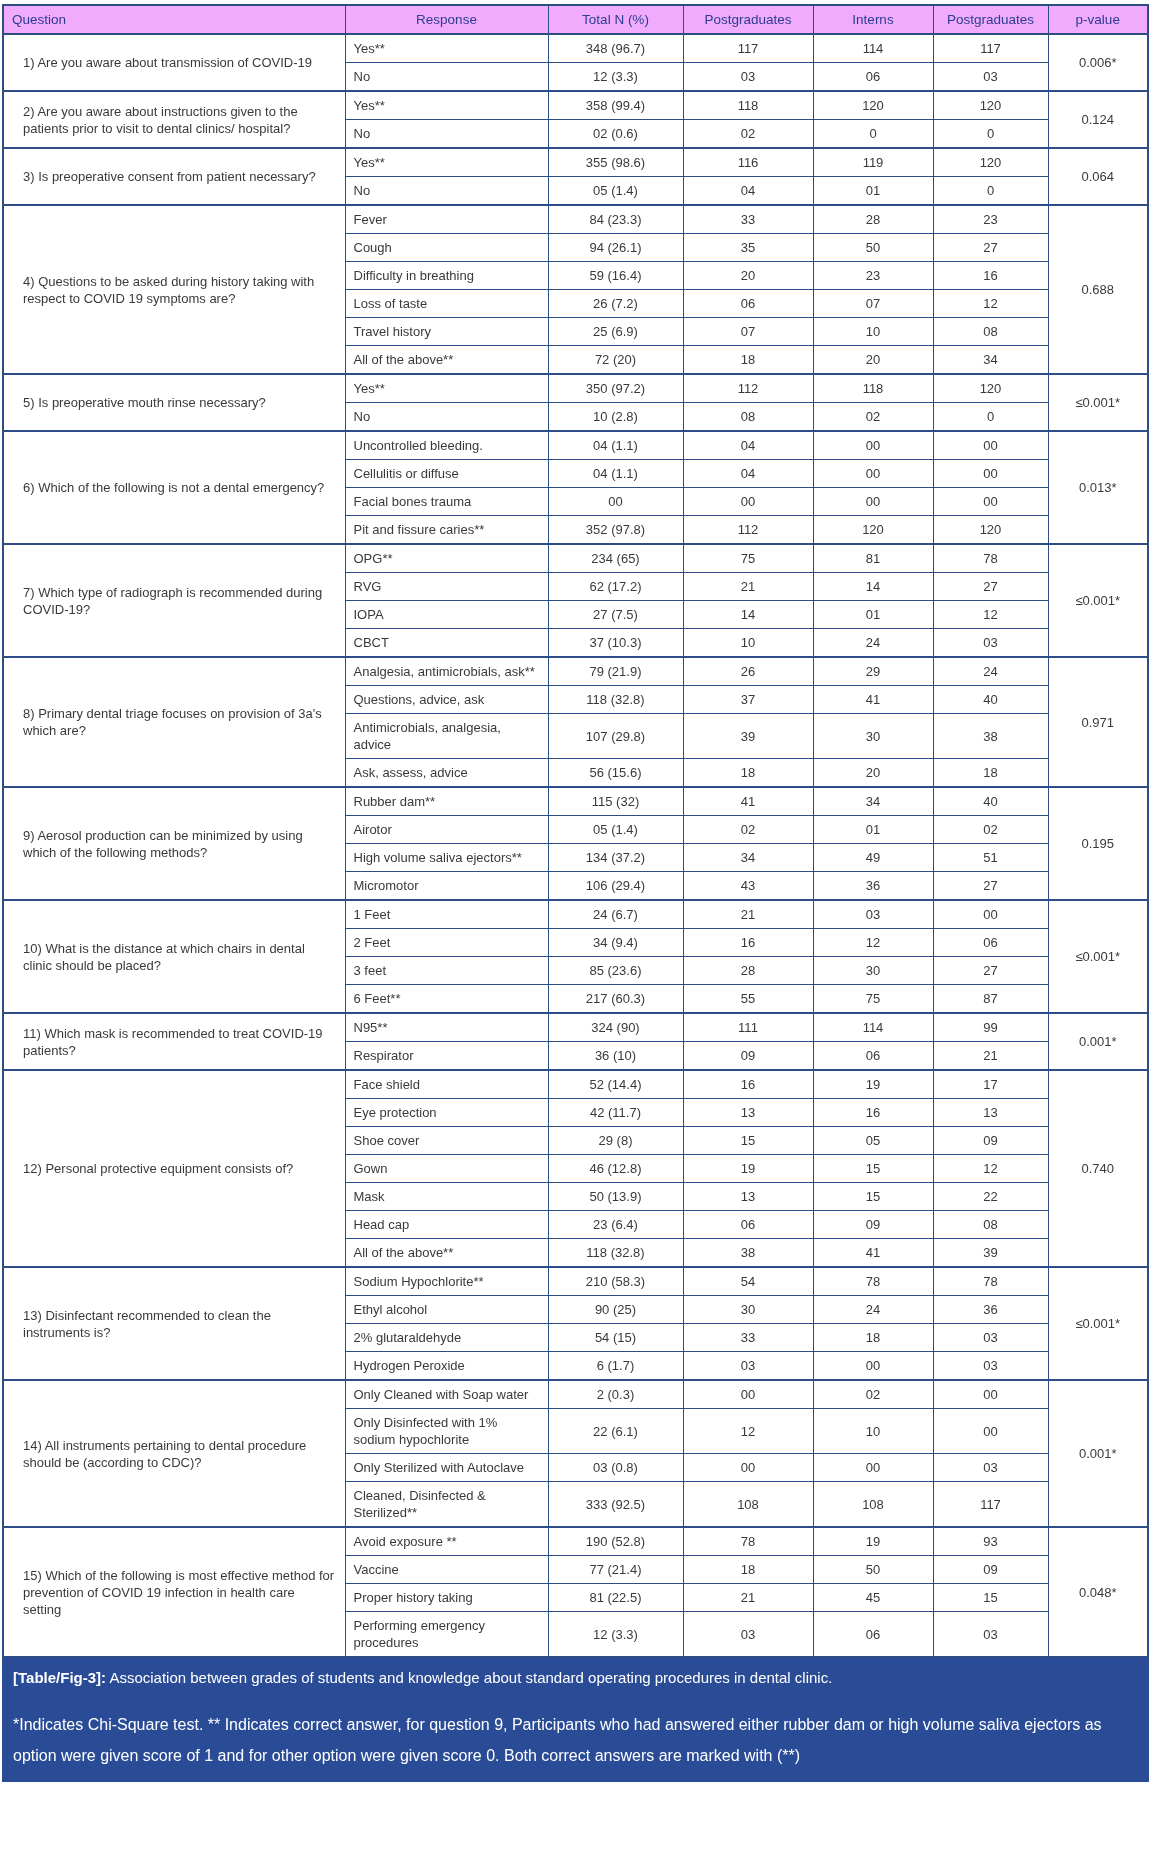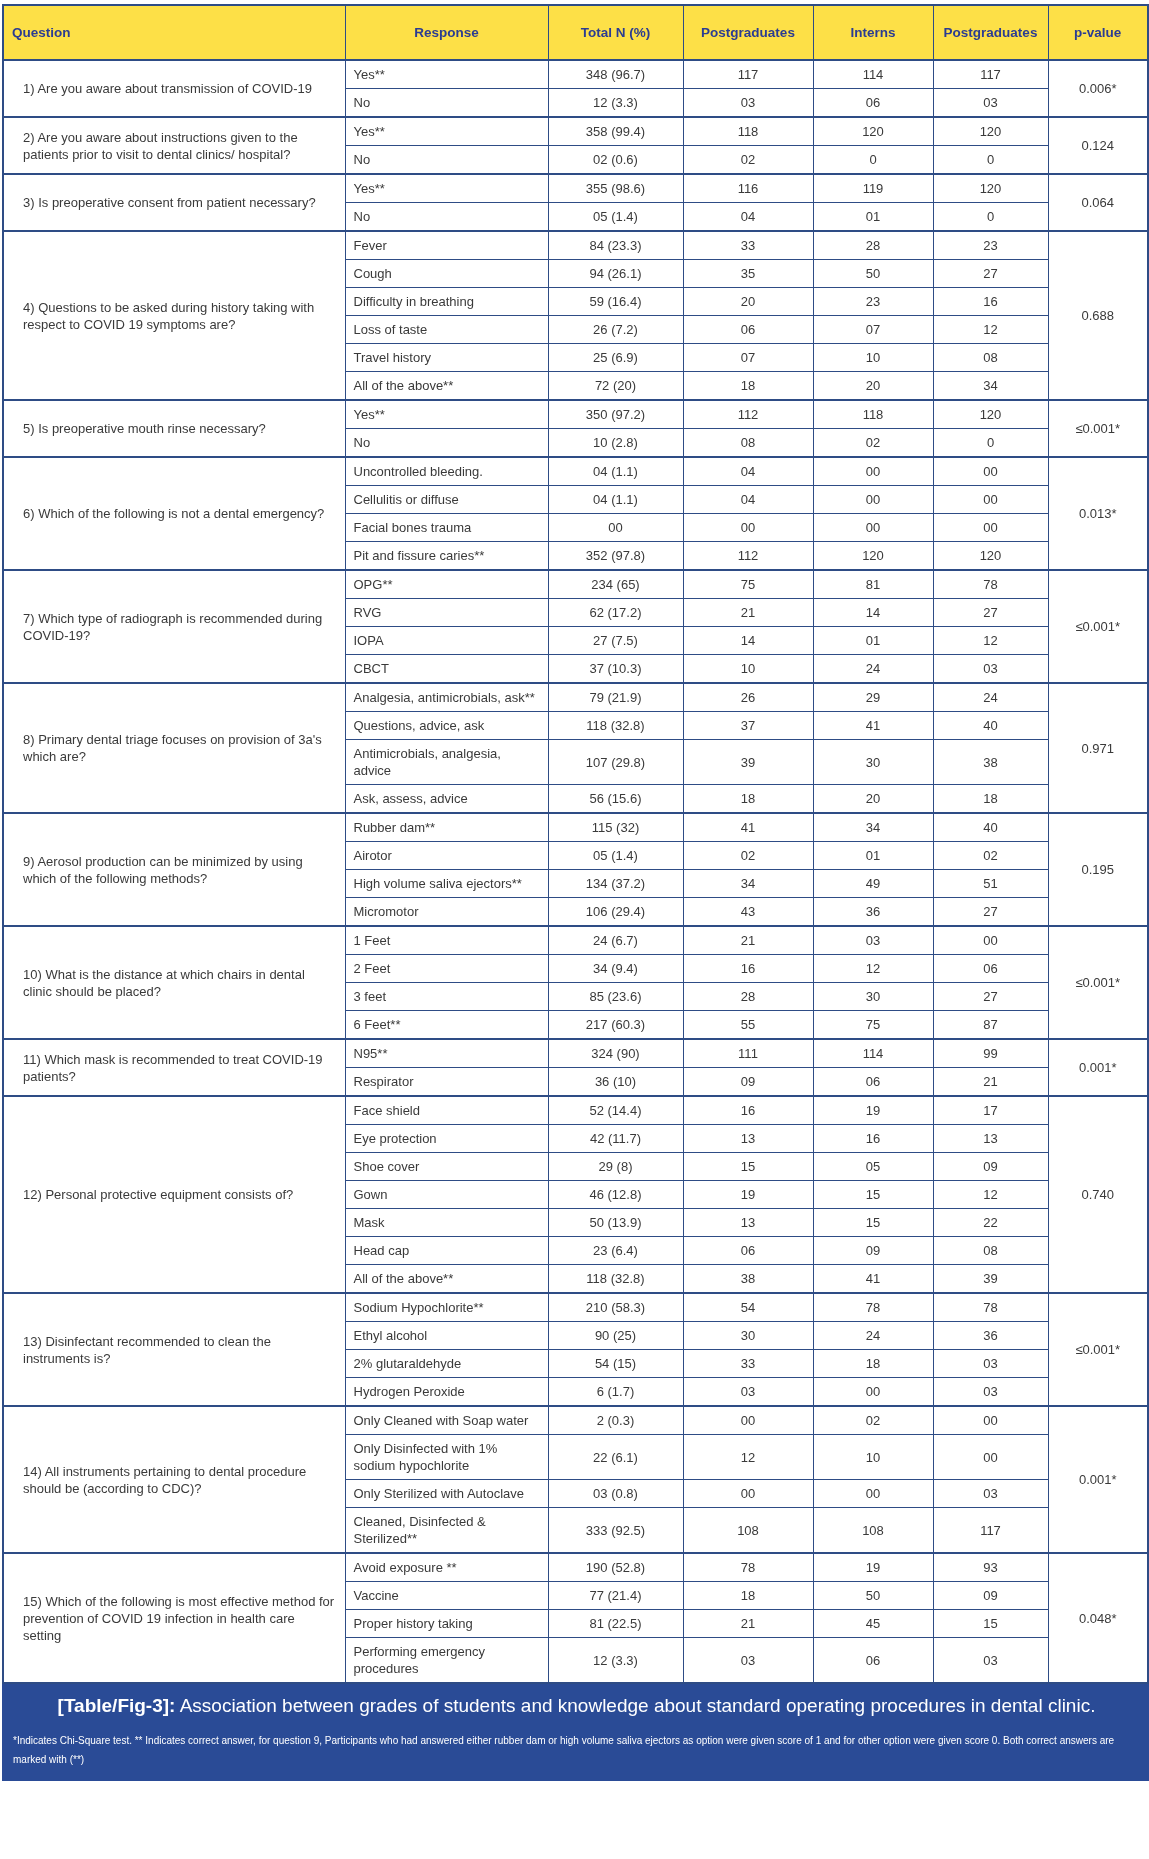--- a/index.html
+++ b/index.html
@@ -10,25 +10,25 @@
     border-collapse: collapse;
     width: 1145px;
     table-layout: fixed;
     color: #3a3a3a;
     font-size: 13px;
     border: 2px solid #2e4c85;
   }
   .results th, .results td { border: 1px solid #2e4c85; }
 
   .results thead th {
-    background: #fde047;
+    background: #f0abfc;
     color: #2b3c92;
-    font-weight: bold;
+    font-weight: normal;
     font-size: 13.5px;
-    padding: 19px 8px;
+    padding: 6px 8px;
     text-align: center;
     border-bottom: 2px solid #2e4c85;
   }
   .results thead th.left { text-align: left; }
 
   .results td {
     padding: 5px 8px;
     text-align: center;
     line-height: 17px;
     vertical-align: middle;
@@ -39,23 +39,23 @@
   .results tr.group-start td { border-top: 2px solid #2e4c85; }
 
   .caption-bar {
     width: 1149px;
     box-sizing: border-box;
     background: #2a4b96;
     color: #ffffff;
     padding: 9px 11px 11px 11px;
     margin-top: 0;
   }
-  .caption-line { font-size: 19px; line-height: 1.4; margin-bottom: 11px; text-align: center; }
+  .caption-line { font-size: 15px; line-height: 1.4; margin-bottom: 21px; }
   .caption-line .bold { font-weight: bold; }
-  .footnote { font-size: 10px; line-height: 1.95; }
+  .footnote { font-size: 16px; line-height: 1.95; }
 </style>
 </head>
 <body>
 
 <div class="page">
 
   <table class="results">
     <colgroup>
       <col style="width:342px">
       <col style="width:203px">

